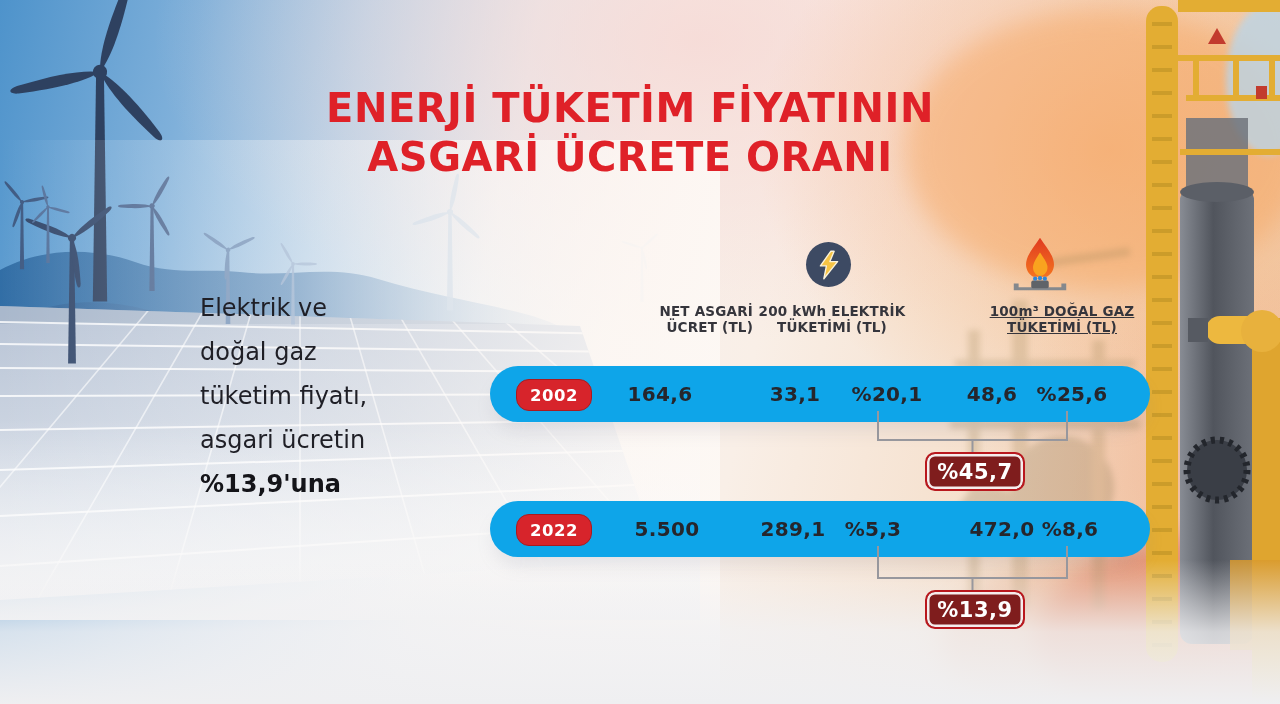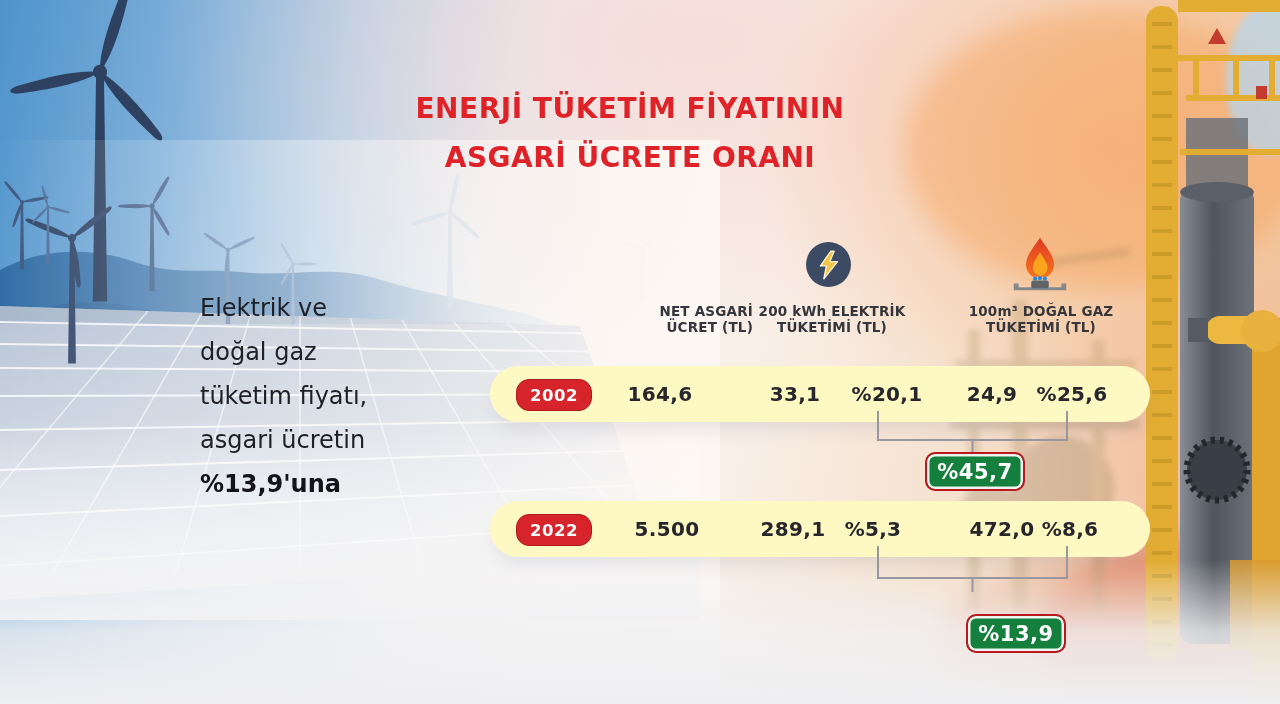--- a/index.html
+++ b/index.html
@@ -9,48 +9,48 @@
   .bg-base{position:absolute;inset:0;
     background:
       radial-gradient(ellipse 520px 420px at 1110px 150px, rgba(247,160,90,0.50), rgba(247,160,90,0) 68%),
       radial-gradient(ellipse 420px 300px at 1270px 470px, rgba(238,120,80,0.30), rgba(238,120,80,0) 70%),
       radial-gradient(ellipse 760px 420px at 700px 40px, rgba(246,214,210,0.75), rgba(246,214,210,0) 72%),
       linear-gradient(102deg,#4e93cb 0%,#7fb0da 14%,#b9d2e8 26%,#e8ecf0 38%,#f7f0ec 48%,#f9efe7 58%,#f6e3d2 72%,#f3d4b8 86%,#f0c9a6 100%);
   }
   .scene{position:absolute;inset:0;}
   
   .title{position:absolute;left:250px;top:84px;width:760px;margin:0;text-align:center;
-         font-size:28px;line-height:49px;font-weight:bold;color:#df2128;letter-spacing:.5px;}
+         font-size:40px;line-height:49px;font-weight:bold;color:#df2128;letter-spacing:.5px;}
   
   .summary{position:absolute;left:200px;top:286px;width:280px;}
   .summary .ln{font-size:24px;line-height:44px;color:#1f1f26;}
   .summary .ln.b{font-weight:bold;color:#141419;}
   
   .colhead{position:absolute;top:303px;text-align:center;font-size:13.5px;font-weight:bold;
            color:#35353c;line-height:16px;letter-spacing:.2px;}
-  #h0{left:573px;width:180px;text-align:right;} #h1{left:732px;width:200px;} #h2{left:941px;width:200px;}
+  #h0{left:573px;width:180px;text-align:right;} #h1{left:732px;width:200px;} #h2{left:962px;width:200px;text-decoration:underline;}
   
   .icon-circle{position:absolute;left:806px;top:242px;width:45px;height:45px;border-radius:50%;
                background:#3d4a63;display:flex;align-items:center;justify-content:center;}
   .flame-wrap{position:absolute;left:1006px;top:234px;width:68px;height:64px;}
   
-  .trow{position:absolute;left:490px;width:660px;height:56px;background:#fef9c3;border-radius:28px;
+  .trow{position:absolute;left:490px;width:660px;height:56px;background:#0ea5e9;border-radius:28px;
         box-shadow:0 12px 20px -6px rgba(130,130,150,0.20);text-decoration:underline;}
   #row0{top:366px;} #row1{top:501px;}
   .cell{position:absolute;top:0;height:56px;width:110px;display:flex;align-items:center;justify-content:center;
         font-size:20px;font-weight:bold;color:#26262c;letter-spacing:.3px;}
   .year{position:absolute;left:26px;top:13px;width:74px;height:30px;background:#d7242b;
         border:1.5px solid #aa1a1f;border-radius:13px;color:#fff;font-size:16.5px;font-weight:bold;
         display:flex;align-items:center;justify-content:center;letter-spacing:.5px;}
   
   .brackets{position:absolute;inset:0;pointer-events:none;}
-  .result{position:absolute;width:96px;height:35px;background:#15803d;border:2px solid #b9181e;border-radius:10px;
+  .result{position:absolute;width:96px;height:35px;background:#7f1d1d;border:2px solid #b9181e;border-radius:10px;
           box-shadow:inset 0 0 0 2.5px rgba(255,255,255,0.92);color:#fff;display:flex;align-items:center;
           justify-content:center;font-size:21px;font-weight:bold;letter-spacing:.5px;}
-  #res0{left:925px;top:452px;} #res1{left:966px;top:590px;margin-top:24px;}
+  #res0{left:925px;top:452px;} #res1{left:925px;top:590px;}
 </style>
 </head>
 <body>
 
 <div class="stage">
 
   <div class="bg-base"></div>
 
   <svg class="scene" width="1280" height="704" viewBox="0 0 1280 704">
     <defs>
@@ -268,21 +268,21 @@
   <div class="colhead" id="h2">
     <span>100m³ DOĞAL GAZ</span><br>
     <span>TÜKETİMİ (TL)</span>
   </div>
 
   <div class="trow" id="row0">
     <div class="year">2002</div>
     <div class="cell" style="left:115px">164,6</div>
     <div class="cell" style="left:250px">33,1</div>
     <div class="cell" style="left:342px">%20,1</div>
-    <div class="cell" style="left:447px">24,9</div>
+    <div class="cell" style="left:447px">48,6</div>
     <div class="cell" style="left:527px">%25,6</div>
   </div>
 
   <div class="trow" id="row1">
     <div class="year">2022</div>
     <div class="cell" style="left:122px">5.500</div>
     <div class="cell" style="left:248px">289,1</div>
     <div class="cell" style="left:328px">%5,3</div>
     <div class="cell" style="left:457px">472,0</div>
     <div class="cell" style="left:525px">%8,6</div>

